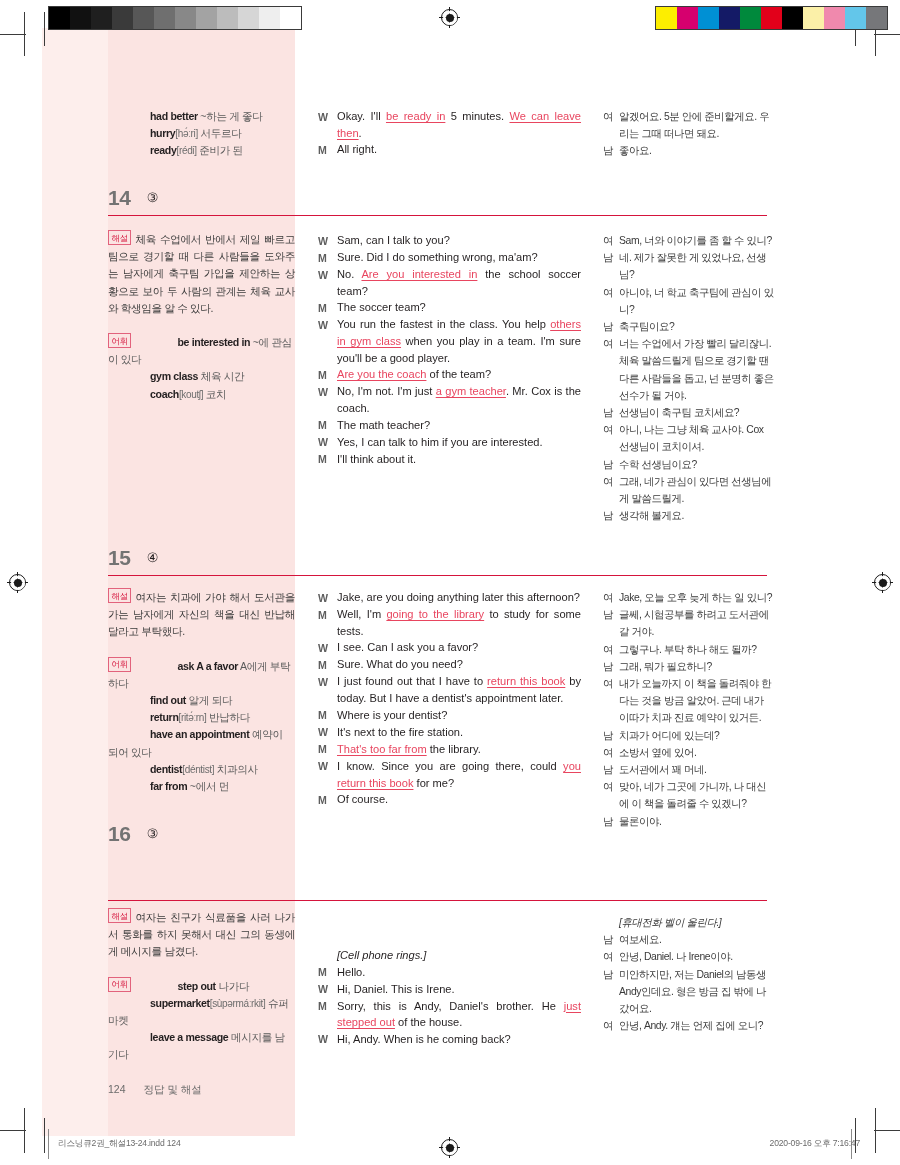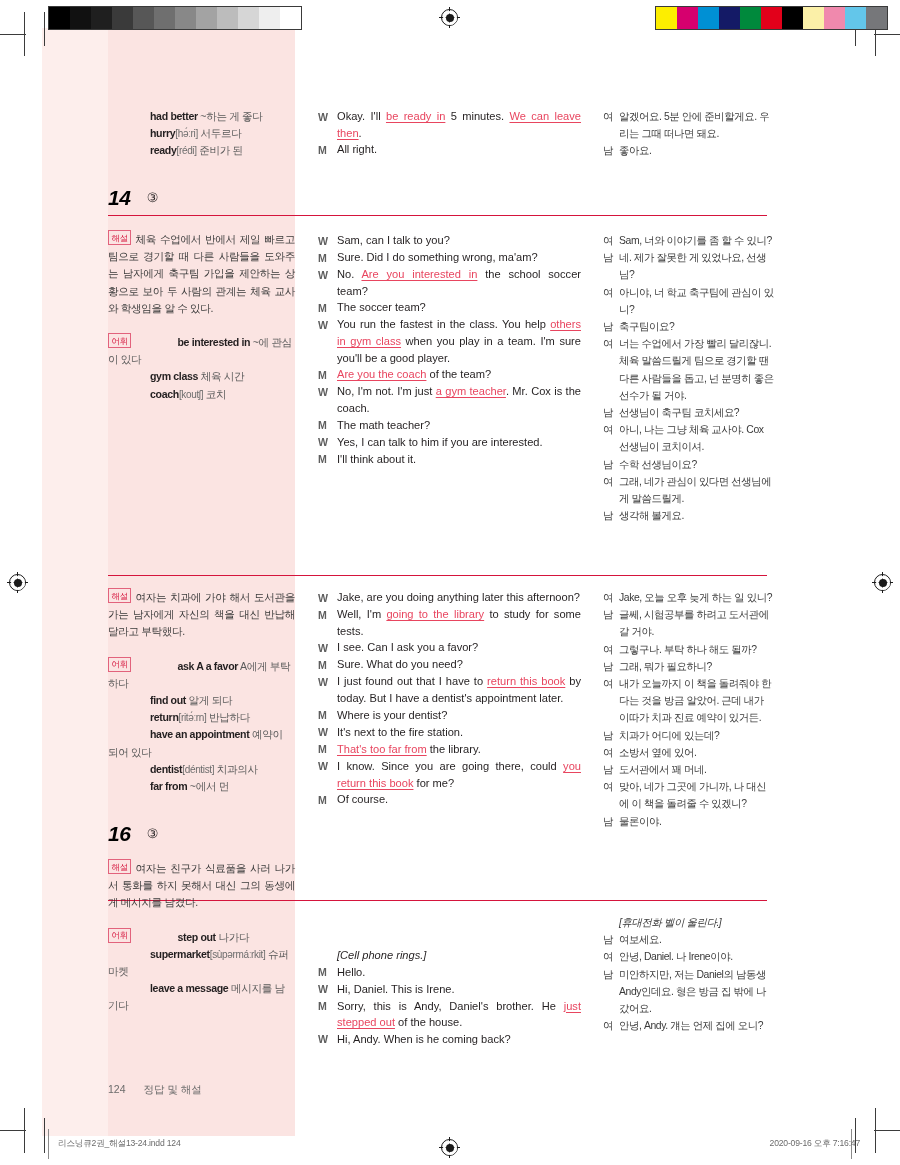--- a/index.html
+++ b/index.html
@@ -58,22 +58,22 @@
   
   .sheet { position:absolute; left:0; top:0; width:900px; height:1165px; }
 
   .colLeft  { position:absolute; left:108px; width:187px; }
   .colMid   { position:absolute; left:318px; width:263px; }
   .colRight { position:absolute; left:603px; width:172px; }
 
   
   .qhead { position:absolute; left:108px; width:659px; }
   .qnum {
-    font-size:21px; font-weight:bold; color:#000000; letter-spacing:-0.5px;
-    display:inline-block; vertical-align:middle;font-style:italic;
+    font-size:21px; font-weight:bold; color:#737373; letter-spacing:-0.5px;
+    display:inline-block; vertical-align:middle;
   }
   .qans {
     font-size:13px; color:#231f20; display:inline-block; margin-left:12px;
     vertical-align:middle; position:relative; top:-1px;
   }
   .qrule {
     position:absolute; left:108px; width:659px; height:1.4px; background:#d5143c;
   }
 
   
@@ -332,20 +332,24 @@
           <div class="krspk">여</div>
           <div class="krtxt">그래, 네가 관심이 있다면 선생님에게 말씀드릴게.</div>
         </div>
         <div class="krline">
           <div class="krspk">남</div>
           <div class="krtxt">생각해 볼게요.</div>
         </div>
       </div>
   </div>
 
+  <div class="qhead" style="top:546px;">
+    <span class="qnum">15</span>
+    <span class="qans">④</span>
+  </div>
   <div class="qrule" style="top:575px;"></div>
 
   <div class="colLeft" style="top:588px;">
     <div class="expl">
       <span class="chip">해설</span><span>여자는 치과에 가야 해서 도서관을 가는 남자에게 자신의 책을 대신 반납해 달라고 부탁했다.</span>
     </div>
     <div class="vocab" style="margin-top:16px;">
       <span class="chip">어휘</span><span id="q15-vocab"><span><span class="en">ask A a favor</span><span class="ko"> A에게 부탁하다</span></span><div><span class="en">find out</span><span class="ko"> 알게 되다</span></div><div><span class="en">return</span><span class="ipa">[ritə́ːrn]</span><span class="ko"> 반납하다</span></div><div><span class="en">have an appointment</span><span class="ko"> 예약이 되어 있다</span></div><div><span class="en">dentist</span><span class="ipa">[déntist]</span><span class="ko"> 치과의사</span></div><div><span class="en">far from</span><span class="ko"> ~에서 먼</span></div></span>
     </div>
   </div>
@@ -437,21 +441,21 @@
         </div>
       </div>
   </div>
 
   <div class="qhead" style="top:822px;">
     <span class="qnum">16</span>
     <span class="qans">③</span>
   </div>
   <div class="qrule" style="top:900px;"></div>
 
-  <div class="colLeft" style="top:859px;">
+  <div class="colLeft" style="top:908px;">
     <div class="expl">
       <span class="chip">해설</span><span>여자는 친구가 식료품을 사러 나가서 통화를 하지 못해서 대신 그의 동생에게 메시지를 남겼다.</span>
     </div>
     <div class="vocab" style="margin-top:16px;">
       <span class="chip">어휘</span><span id="q16-vocab"><span><span class="en">step out</span><span class="ko"> 나가다</span></span><div><span class="en">supermarket</span><span class="ipa">[sùpərmáːrkit]</span><span class="ko"> 슈퍼마켓</span></div><div><span class="en">leave a message</span><span class="ko"> 메시지를 남기다</span></div></span>
     </div>
   </div>
   <div class="colMid" style="top:947px;">
     <div class="script" id="q16-script">
         <div class="line">

